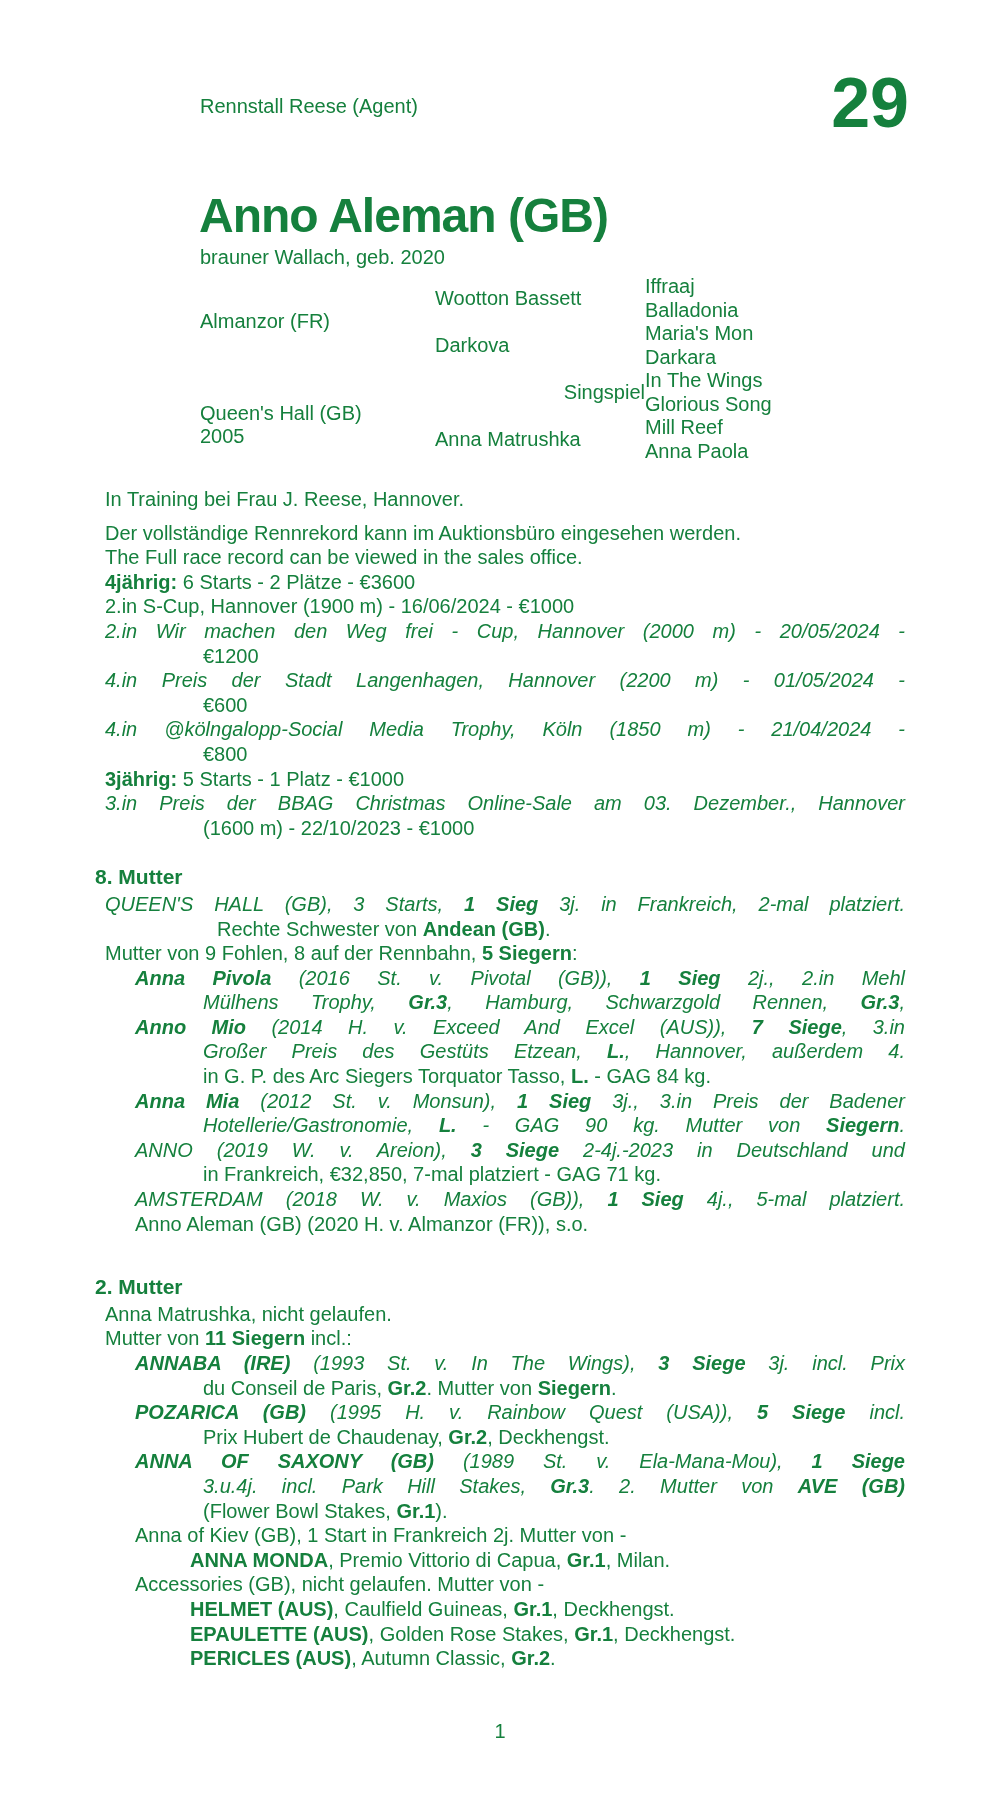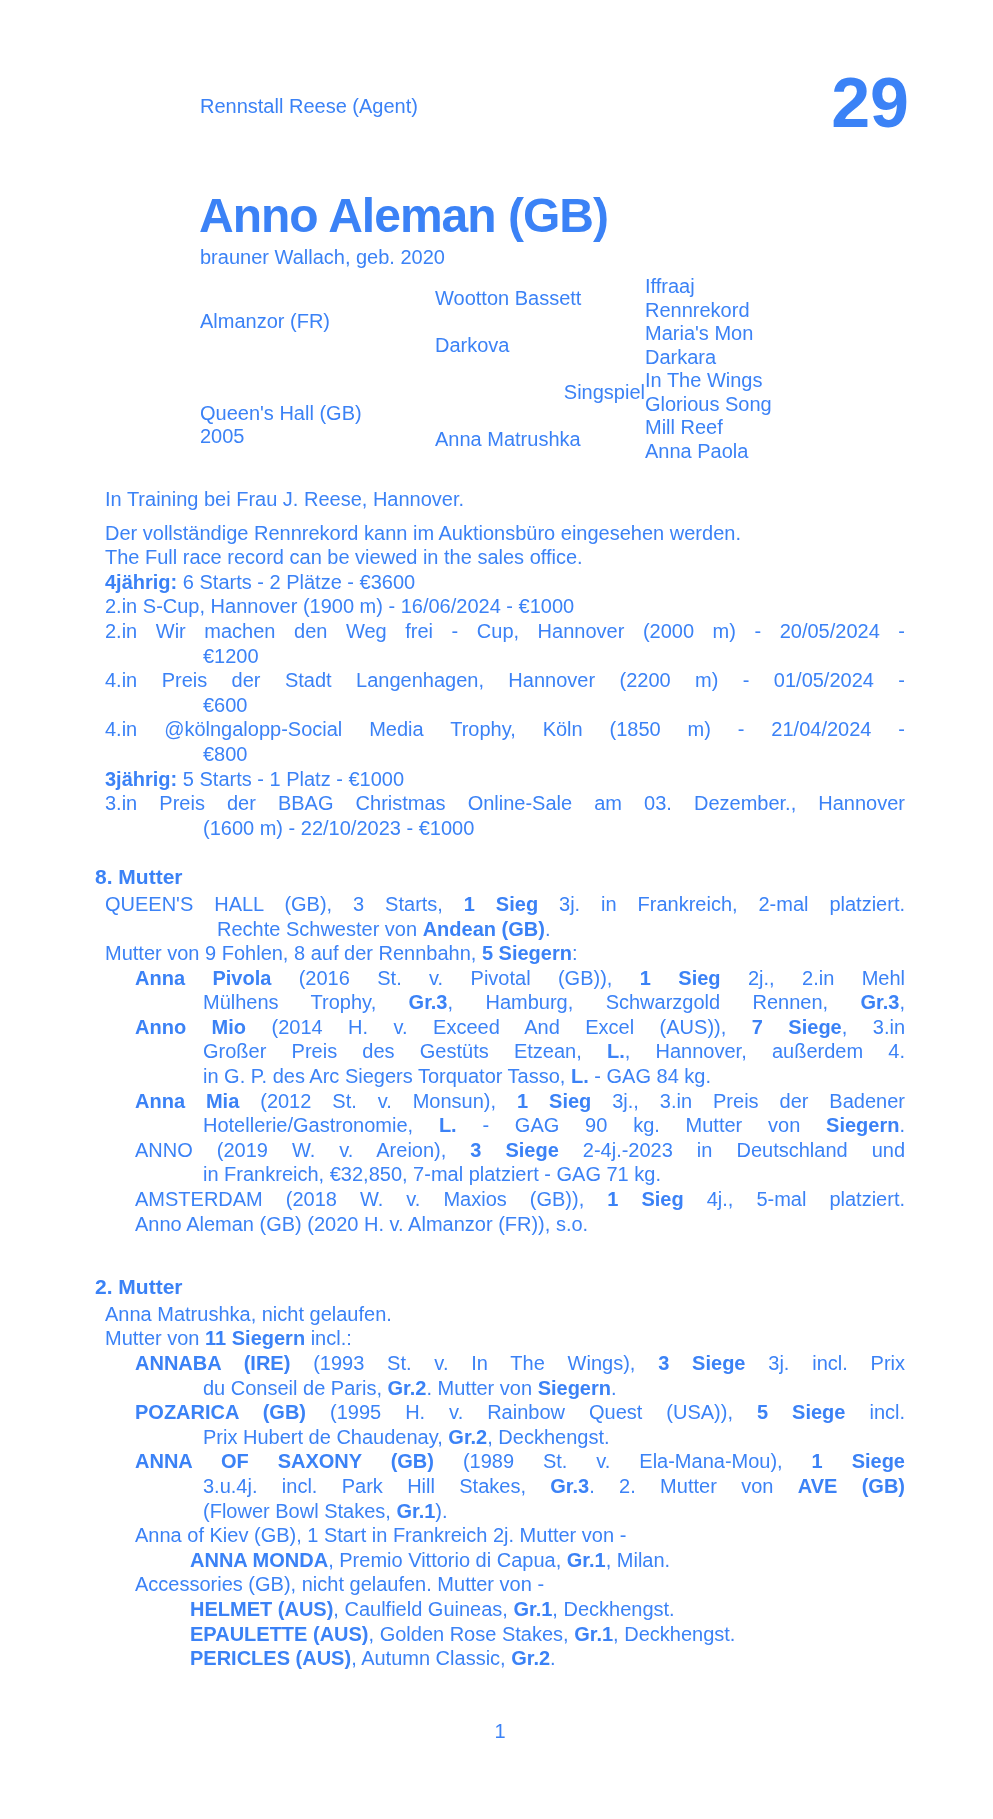--- a/index.html
+++ b/index.html
@@ -1,21 +1,21 @@
 <!DOCTYPE html>
 <html><head>
 <meta charset="utf-8">
 <style>
   html,body { margin:0; padding:0; background:#777; }
   .page {
     position:relative;
     width:993px; height:1819px;
     margin:0 auto;
     background:#ffffff;
-    color:#3b82f6;
+    color:#15803d;
     font-family:"Liberation Sans","DejaVu Sans",sans-serif;
     overflow:hidden;
   }
   .consignor { position:absolute; left:200px; top:95px; font-size:20px; }
   .lot-number { position:absolute; right:84px; top:68px; font-size:70px; font-weight:bold; line-height:1; }
   .horse-name { position:absolute; left:199px; top:192px; font-size:48px; font-weight:bold; line-height:1; letter-spacing:-1px; }
   .horse-details { position:absolute; left:200px; top:246px; font-size:20px; }
 
   .pedigree {
     position:absolute; left:200px; top:275px; right:60px;
@@ -43,21 +43,21 @@
   .line { line-height:24.6px; }
   .b { font-weight:bold; }
   .training { margin-left:10px; margin-bottom:9px; }
   .para  { margin-left:10px; }
   .parac { margin-left:122px; }
   .rr    { margin-left:10px; }
   .rrc   { margin-left:108px; }
   .prog  { margin-left:40px; }
   .progc { margin-left:108px; }
   .prog2 { margin-left:95px; }
-  .j { text-align:justify; text-align-last:justify; }
+  .j { text-align:justify; text-align-last:justify;font-style:italic; }
 
   .section-heading { font-size:21px; font-weight:bold; line-height:24.6px; }
   .h1m { margin-top:25px; }
   .h2m { margin-top:39px; }
   .sec { margin-top:2px; }
 
   .page-number { margin-top:48px; text-align:center; font-size:20px; line-height:24.6px; }
 </style>
 </head>
 <body>
@@ -76,21 +76,21 @@
     </div>
     <div class="ped-cell g1b">
       <div>Queen's Hall (GB)</div>
       <div>2005</div>
     </div>
     <div class="ped-cell g2a">Wootton Bassett</div>
     <div class="ped-cell g2b">Darkova</div>
     <div class="ped-cell g2c">Singspiel</div>
     <div class="ped-cell g2d">Anna Matrushka</div>
     <div class="ped-cell c3 r1">Iffraaj</div>
-    <div class="ped-cell c3 r2">Rennrekord</div>
+    <div class="ped-cell c3 r2">Balladonia</div>
     <div class="ped-cell c3 r3">Maria's Mon</div>
     <div class="ped-cell c3 r4">Darkara</div>
     <div class="ped-cell c3 r5">In The Wings</div>
     <div class="ped-cell c3 r6">Glorious Song</div>
     <div class="ped-cell c3 r7">Mill Reef</div>
     <div class="ped-cell c3 r8">Anna Paola</div>
   </div>
 
   <div class="body-block">
     <div class="line training">In Training bei Frau J. Reese, Hannover.</div>

